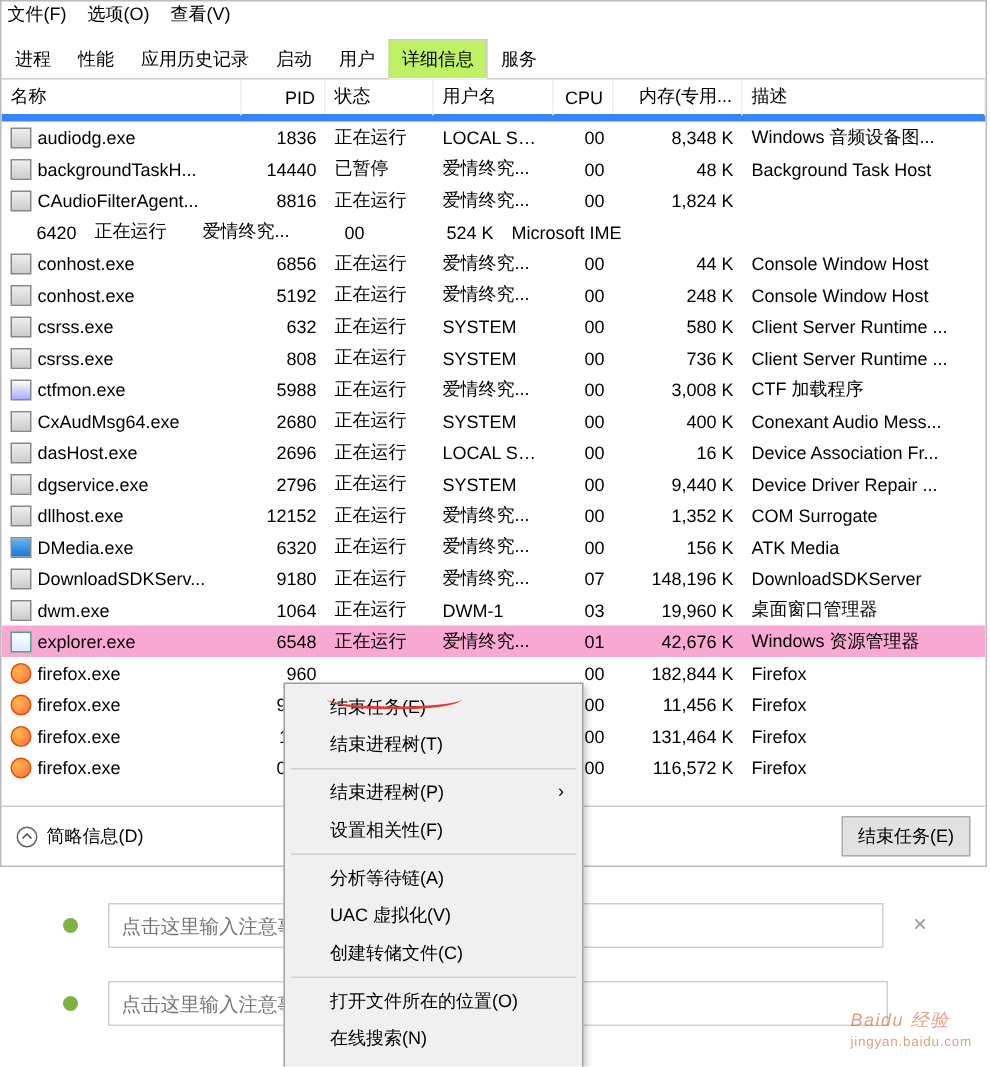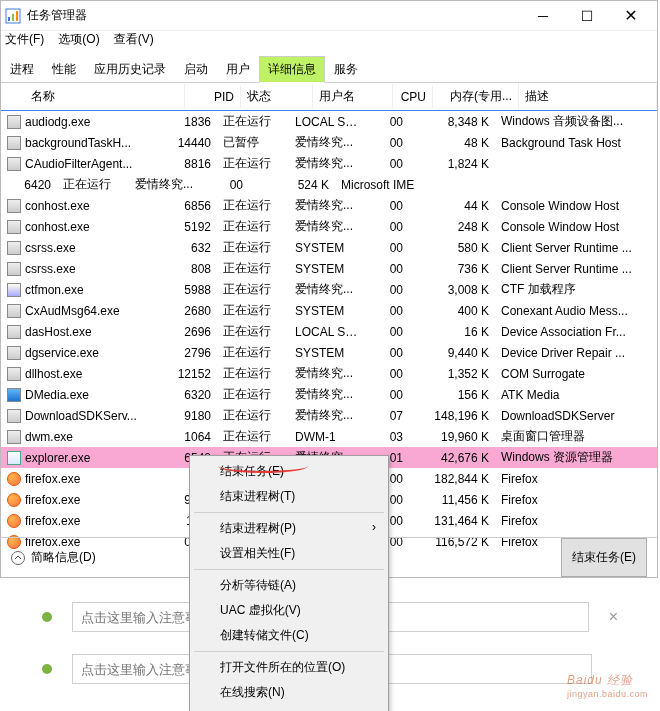--- a/index.html
+++ b/index.html
@@ -14,21 +14,21 @@
 
 .menubar { height: 22px; display: flex; align-items: flex-start; padding: 0 4px; gap: 14px; }
 .menubar span { font-size: 12px; }
 
 .tabbar { display: flex; border-bottom: 1px solid #ccc; margin-top: 2px; }
 .tab { padding: 4px 8px; border: 1px solid transparent; font-size: 12px; position: relative; top: 1px; }
 .tab.active { border: 1px solid #ccc; border-bottom: 1px solid #fff; background: #bef264; }
 
 .grid-wrap { width: 100%; height: 470px; overflow: hidden; position: relative; }
 .grid-header, .grid-row { display: flex; align-items: center; }
-.grid-header { height: 28px; border-bottom: 1px solid #3b82f6; padding-left: 24px; }
+.grid-header { height: 28px; border-bottom: 5px solid #3b82f6; }
 .grid-header .col { font-size: 12px; padding: 4px 6px; border-right: 1px solid #eee; }
 .grid-header .col.right, .cell.right { text-align: right; }
 .grid-body { }
 .grid-row { height: 21px; }
 .grid-row.sel { background: #f9a8d4; }
 .cell { padding: 2px 6px; white-space: nowrap; overflow: hidden; text-overflow: ellipsis; font-size: 12px; }
 .c-name { width: 160px; display: flex; align-items: center; gap: 4px; }
 .c-pid  { width: 56px; text-align: right; }
 .c-stat { width: 72px; }
 .c-user { width: 80px; }
@@ -36,21 +36,21 @@
 .c-mem  { width: 86px; text-align: right; }
 .c-desc { flex: 1; text-overflow: ellipsis; overflow: hidden; }
 
 .proc-icon { width: 14px; height: 14px; display: inline-block; flex: 0 0 14px; border: 1px solid #888; }
 .proc-icon.app { background: linear-gradient(#fff,#dbe9ff); border-color:#4a8; }
 .proc-icon.sys { background: linear-gradient(#eee,#ccc); }
 .proc-icon.ff  { background: radial-gradient(circle at 30% 30%, #ffb74d, #ff7043); border-color:#e65100; border-radius:50%; }
 .proc-icon.dm  { background: linear-gradient(#64b5f6,#1976d2); }
 .proc-icon.hand{ background: linear-gradient(#ffe,#aaf); }
 
-.footer { position: absolute; bottom: 0; left: 0; right: 0; height: 40px; border-top: 1px solid #ccc; display: flex; padding: 0 10px; justify-content: space-between; }
+.footer { position: absolute; bottom: 0; left: 0; right: 0; height: 40px; border-top: 1px solid #ccc; display: flex; align-items: center; padding: 0 10px; justify-content: space-between; }
 .footer .fewer { display: flex; align-items: center; gap: 6px; font-size: 12px; }
 .footer .fewer .circ { width:14px; height:14px; border:1px solid #666; border-radius:50%; display:flex; align-items:center; justify-content:center; }
 .footer button { padding: 4px 10px; border: 1px solid #adadad; background: #e1e1e1; font-size: 12px; }
 
 
 .ctx { position: absolute; left: 189px; top: 455px; width: 200px; background: #f0f0f0; border: 1px solid #a0a0a0; box-shadow: 2px 2px 4px rgba(0,0,0,.2); padding: 3px 2px; z-index: 10; }
 .ctx .mi { padding: 4px 28px 4px 28px; font-size: 12px; position: relative; }
 .ctx .mi.sub::after { content: "›"; position: absolute; right: 10px; }
 .ctx .sep { height: 1px; background: #d0d0d0; margin: 3px 2px; }
 .red-arc { position:absolute; left:218px; top:459px; width:90px; height:14px; border-bottom:2px solid #e53935; border-radius:0 0 60% 60%; z-index:11; pointer-events:none;}
@@ -63,34 +63,20 @@
 .note-x { color:#999; font-size:16px; }
 
 .watermark { position:absolute; right:12px; bottom:12px; color:#c2410c; font-size:18px; font-style:italic; opacity:.5; pointer-events:none; letter-spacing:1px;}
 .watermark small{display:block;font-size:9px;text-align:right;font-style:normal;letter-spacing:.5px;}
 </style>
 </head>
 <body>
 
 <div class="window">
 
-  <div class="titlebar">
-    <span class="app-icon">
-      <svg viewBox="0 0 16 16">
-          <rect x="1" y="1" width="14" height="14" fill="#fff" stroke="#3a7bd5"></rect>
-          <rect x="3" y="9" width="2" height="4" fill="#3a7bd5"></rect>
-          <rect x="7" y="6" width="2" height="7" fill="#8bc34a"></rect>
-          <rect x="11" y="3" width="2" height="10" fill="#fb8c00"></rect>
-        </svg>
-    </span>
-    <span class="title">任务管理器</span>
-    <div class="ctrl">─</div>
-    <div class="ctrl">☐</div>
-    <div class="ctrl close">✕</div>
-  </div>
 
   <div class="menubar">
     <span>文件(F)</span>
     <span>选项(O)</span>
     <span>查看(V)</span>
   </div>
 
   <div class="tabbar">
     <div class="tab">进程</div>
     <div class="tab">性能</div>

